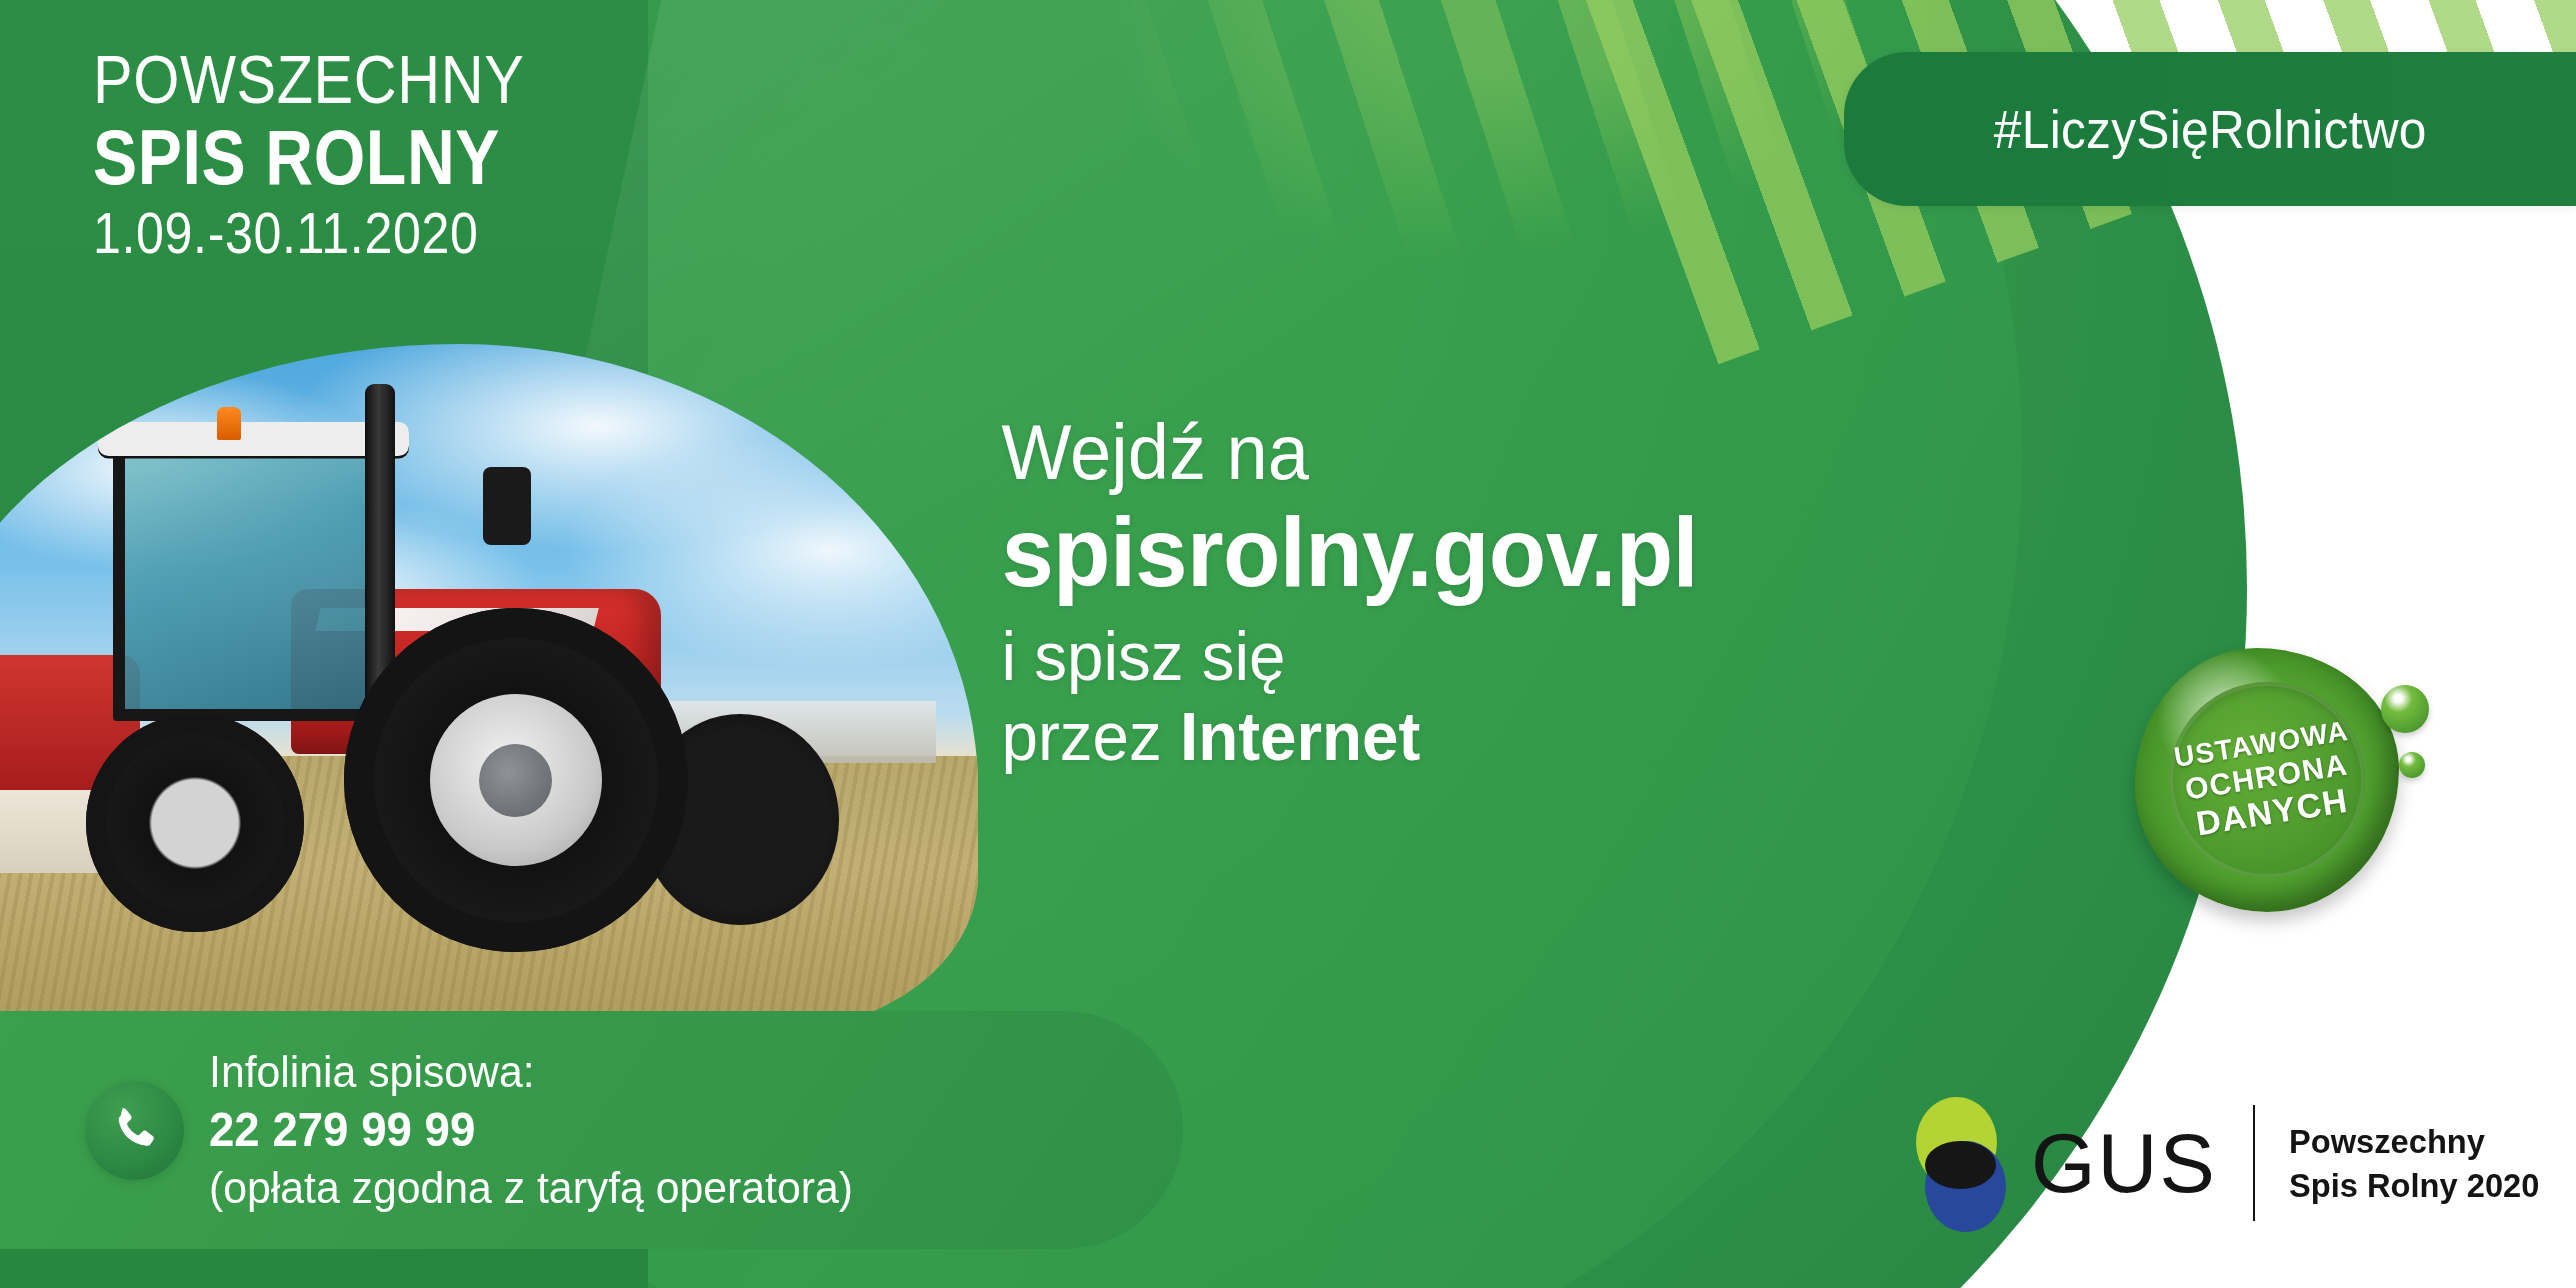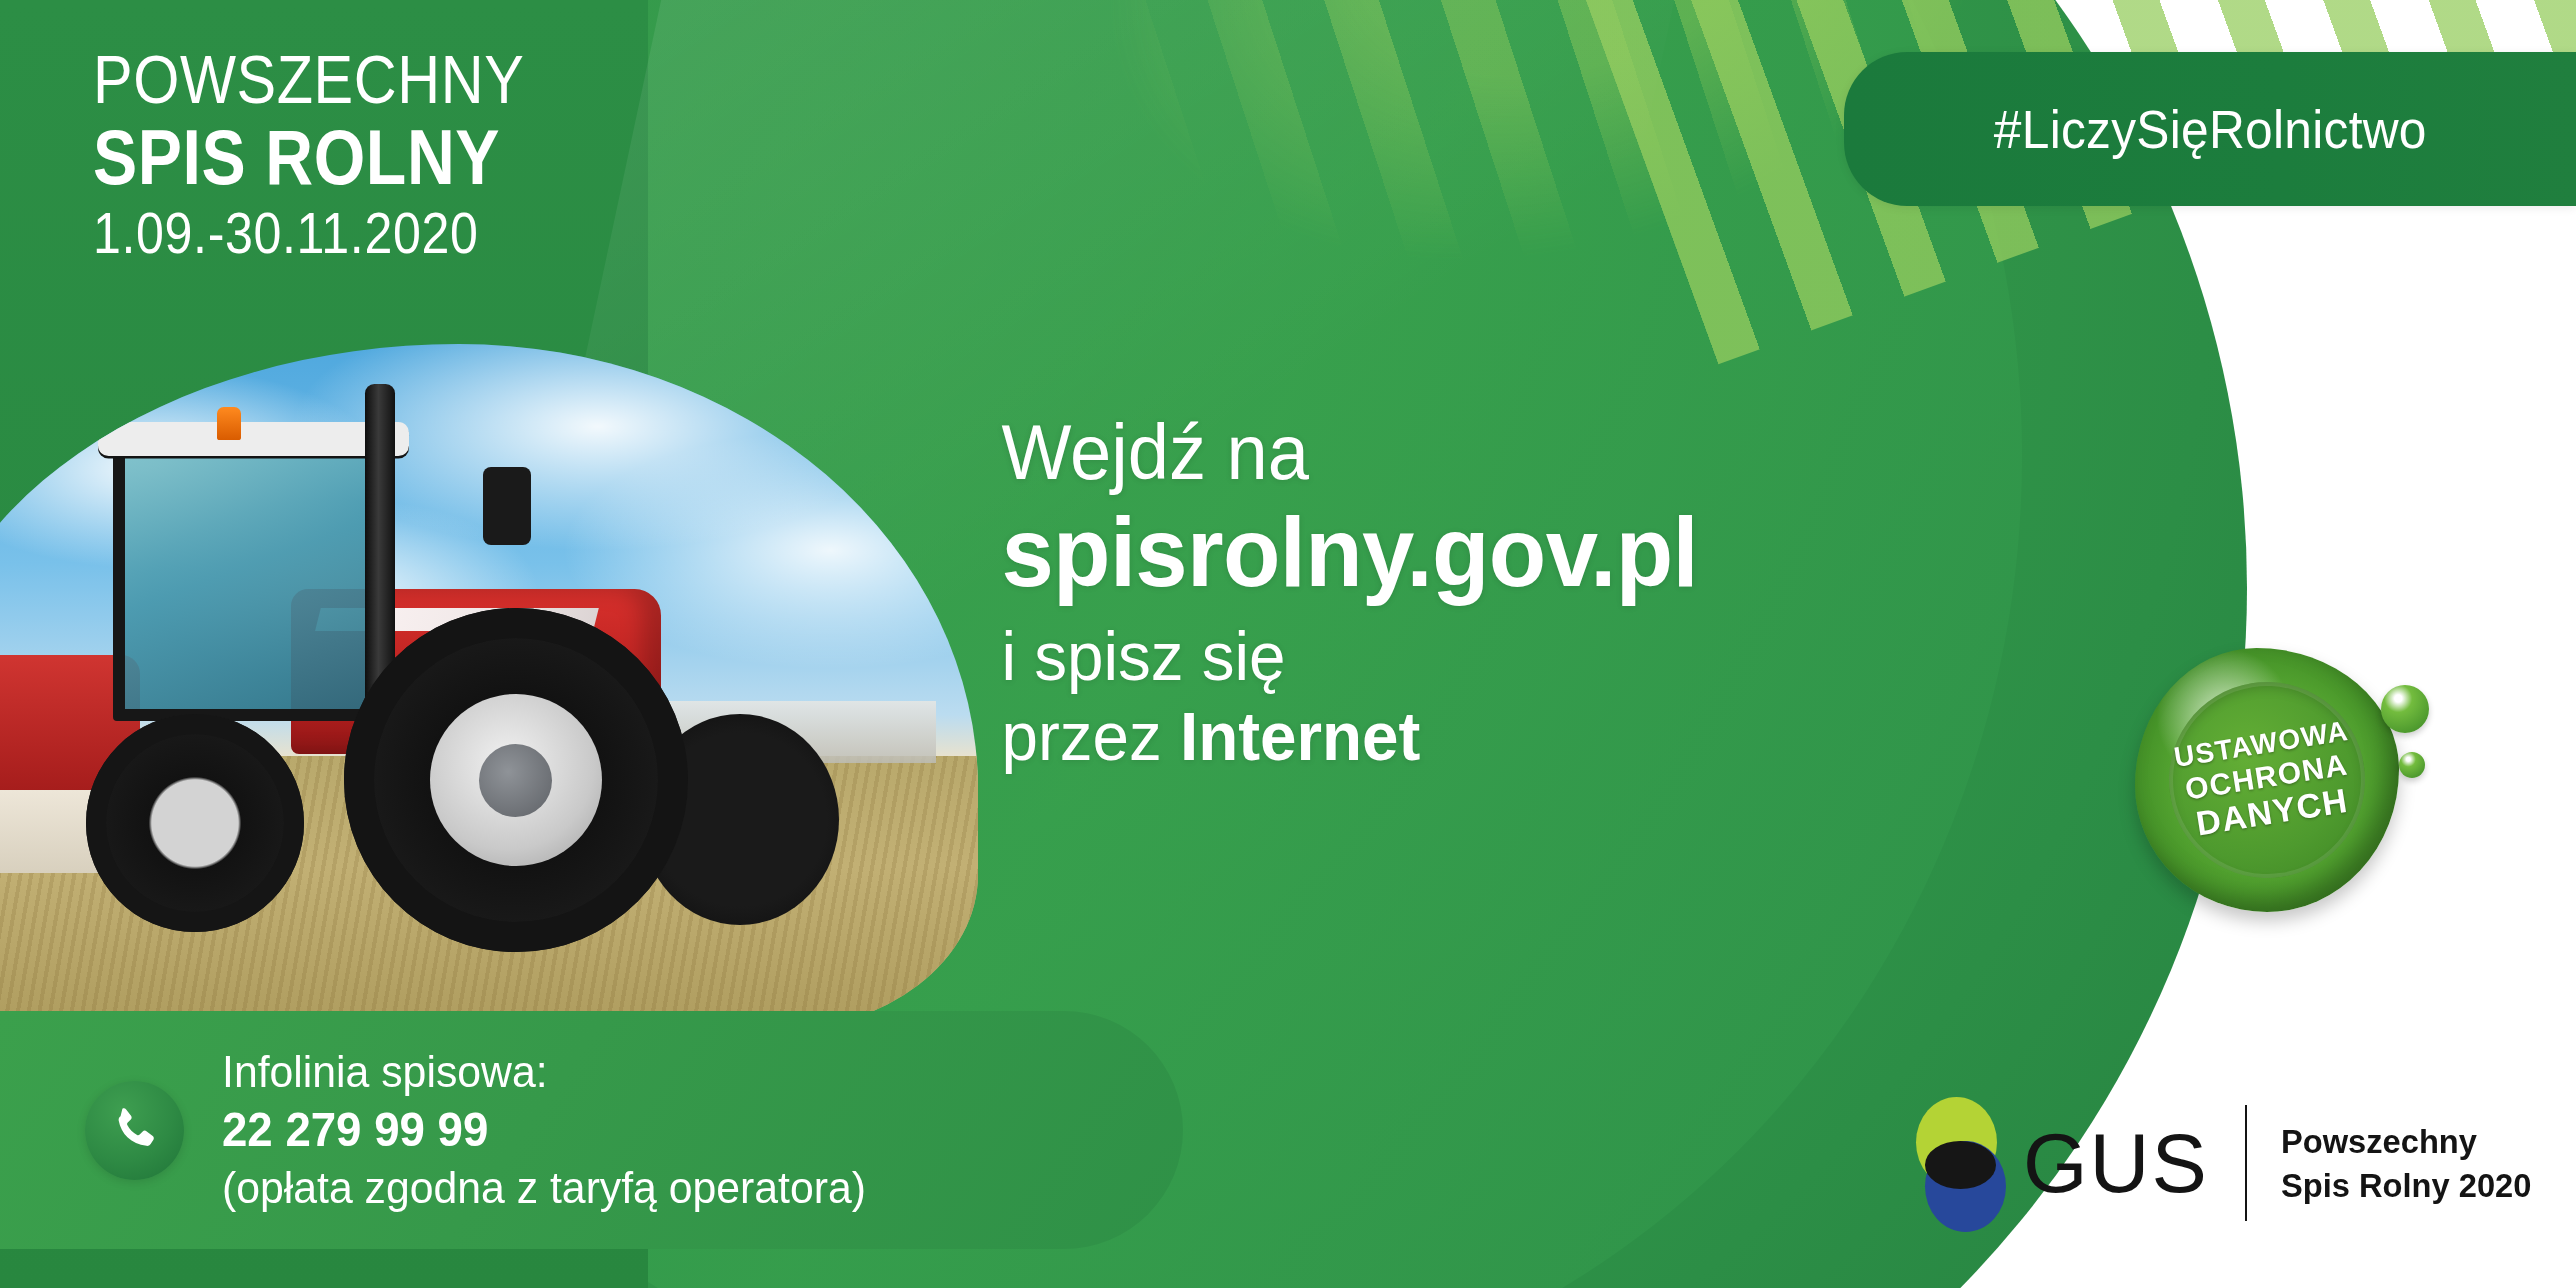--- a/index.html
+++ b/index.html
@@ -271,21 +271,21 @@
     margin-left:85px;
     width:99px; height:99px;
     border-radius:50%;
     background:radial-gradient(circle at 38% 30%, #3E9E50 0%, #2E8A44 55%, #1F7438 100%);
     display:flex; align-items:center; justify-content:center;
     flex:0 0 auto;
     box-shadow:0 2.6px 9.3px rgba(0,0,0,.12);
   }
   .phone-badge svg{width:56px;height:56px;display:block;}
   .info-text{
-    margin-left:38px;
+    margin-left:25px;
     color:#ffffff;
     line-height:1.22;
   }
   .info-text .t1{ font-size:45px; font-weight:400; transform:scaleX(.95); transform-origin:left;}
   .info-text .t2{ font-size:48px; font-weight:700; transform:scaleX(.95); transform-origin:left; margin-top:1.3px;}
   .info-text .t3{ font-size:45px; font-weight:400; transform:scaleX(.95); transform-origin:left; margin-top:1.3px;}
 
   
   .seal-wrap{
     position:absolute; z-index:9;
@@ -344,21 +344,21 @@
   .gus-mark .e-bot{
     position:absolute; left:9.3px; top:44px; width:81px; height:91px;
     border-radius:50%; background:#27489B;
   }
   .gus-mark .e-mid{
     position:absolute; left:9.3px; top:44px; width:71px; height:48px;
     border-radius:50%; background:#161616;
   }
   .gus-word{
     font-size:83px; font-weight:400; color:#141414;
-    letter-spacing:2px; margin-left:16px; line-height:1;
+    letter-spacing:2px; margin-left:24px; line-height:1;
   }
   .gus-div{
     width:2.6px; height:116px; background:#141414;
     margin:0 34px 0 36px;
   }
   .gus-sub{ color:#141414; line-height:1.3; }
   .gus-sub div{ font-size:34px; font-weight:700; white-space:nowrap; transform:scaleX(.96); transform-origin:left;}
 </style>
 </head>
 <body>

